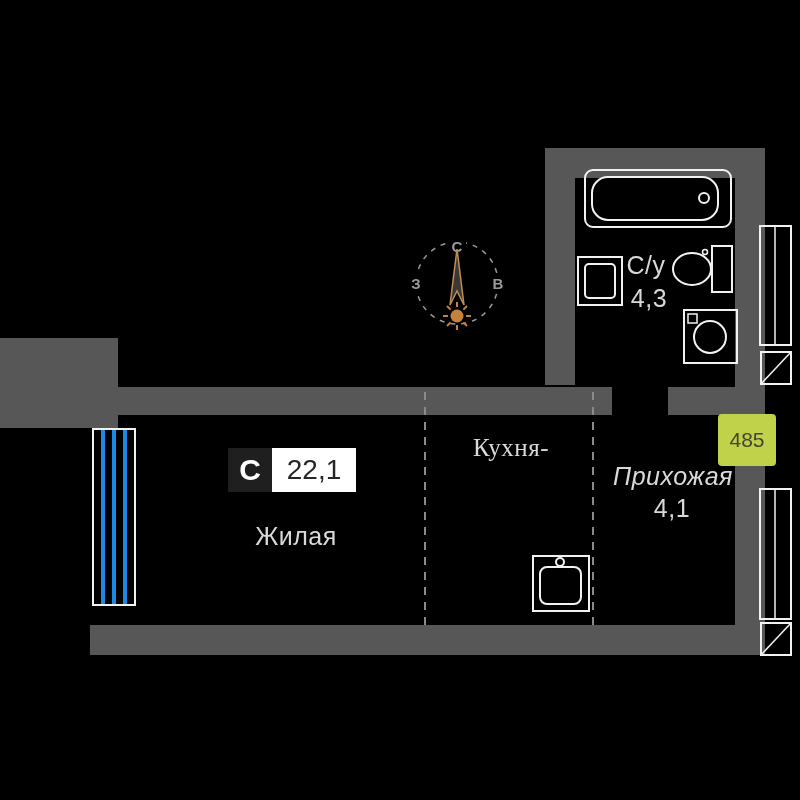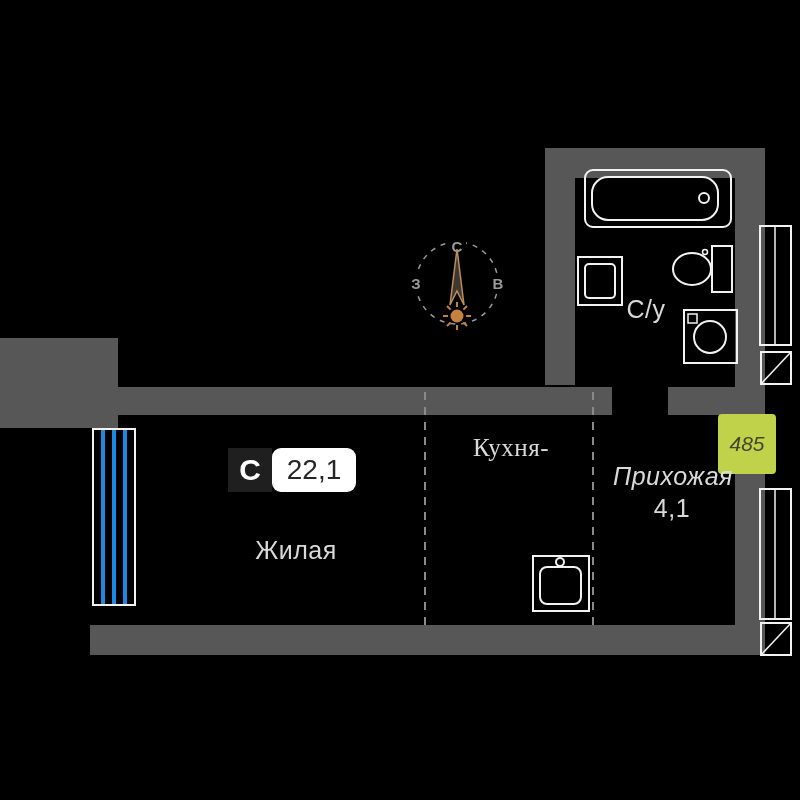--- a/index.html
+++ b/index.html
@@ -18,27 +18,27 @@
   
   .window { position:absolute; left:92px; top:428px; width:44px; height:178px;
             border:2px solid var(--line); display:flex; justify-content:space-evenly; }
   .window .pane { width:4px; height:100%; background:var(--window-blue); }
 
   
   .type-badge { position:absolute; left:228px; top:448px; height:44px; display:flex; }
   .type-badge .type { width:44px; background:var(--type-box-bg); color:var(--type-box-text);
                       font-size:30px; font-weight:bold; display:flex; align-items:center; justify-content:center; }
   .type-badge .area { min-width:84px; background:var(--area-box-bg); color:var(--area-box-text);
-                      font-size:28px; display:flex; align-items:center; justify-content:center; padding:0 4px;border-radius:9px; }
+                      font-size:28px; display:flex; align-items:center; justify-content:center; padding:0 4px; }
 
   
-  .apt-badge { position:absolute; left:718px; top:414px; width:58px; height:60px;
+  .apt-badge { position:absolute; left:718px; top:414px; width:58px; height:52px;
                background:var(--badge-green); color:var(--badge-green-text);
                display:flex; align-items:center; justify-content:center;
-               font-size:21px; border-radius:4px;font-style:italic; }
+               font-size:21px; border-radius:4px; }
 
   svg.overlay { position:absolute; left:0; top:0; pointer-events:none; }
   .fx   { fill:none; stroke:var(--line); stroke-width:2; }
   .fx-thin { fill:none; stroke:var(--line); stroke-width:1.5; }
   .cmp-circle { fill:none; stroke:var(--compass-text); stroke-width:1.5; stroke-dasharray:5 6; }
   .cmp-mask { fill:var(--bg); stroke:none; }
   .cmp-letter { fill:var(--compass-text); font-size:15px; font-weight:bold; font-family:"Liberation Sans", sans-serif; }
   .cmp-needle { fill:var(--compass-needle); stroke:var(--compass-needle-stroke); stroke-width:1.5; }
   .cmp-sun { fill:var(--compass-sun); stroke:none; }
   .cmp-ray { stroke:var(--compass-sun); stroke-width:2; fill:none; }
@@ -65,28 +65,29 @@
   <div class="dash" style="left:424px; top:392px; height:233px;"></div>
   <div class="dash" style="left:592px; top:392px; height:233px;"></div>
 
   <div class="type-badge">
     <div class="type">С</div>
     <div class="area">22,1</div>
   </div>
 
   <div class="apt-badge">485</div>
 
-  <div class="label" style="left:196px; top:522px; width:200px;margin-top:14px;">Жилая</div>
+  <div class="label" style="left:196px; top:522px; width:200px;">Жилая</div>
 
   <div class="label" style="left:411px; top:434px; width:200px;font-family:Liberation Serif, serif;">Кухня-</div>
 
   <div class="label" style="left:573px; top:462px; width:200px;font-style:italic;">Прихожая</div>
   <div class="label" style="left:572px; top:494px; width:200px;">4,1</div>
 
-  <div class="label" style="left:546px; top:251px; width:200px;margin-top:44px;">С/у</div>
+  <div class="label" style="left:546px; top:251px; width:200px;">С/у</div>
+  <div class="label" style="left:549px; top:284px; width:200px;">4,3</div>
 
   <svg class="overlay" width="800" height="800" viewBox="0 0 800 800">
 
     <g>
       <rect class="fx" x="585" y="170" width="146" height="57" rx="8"></rect>
       <rect class="fx" x="592" y="177" width="126" height="43" rx="16"></rect>
       <circle class="fx" cx="704" cy="198" r="5"></circle>
     </g>
 
     <g>

